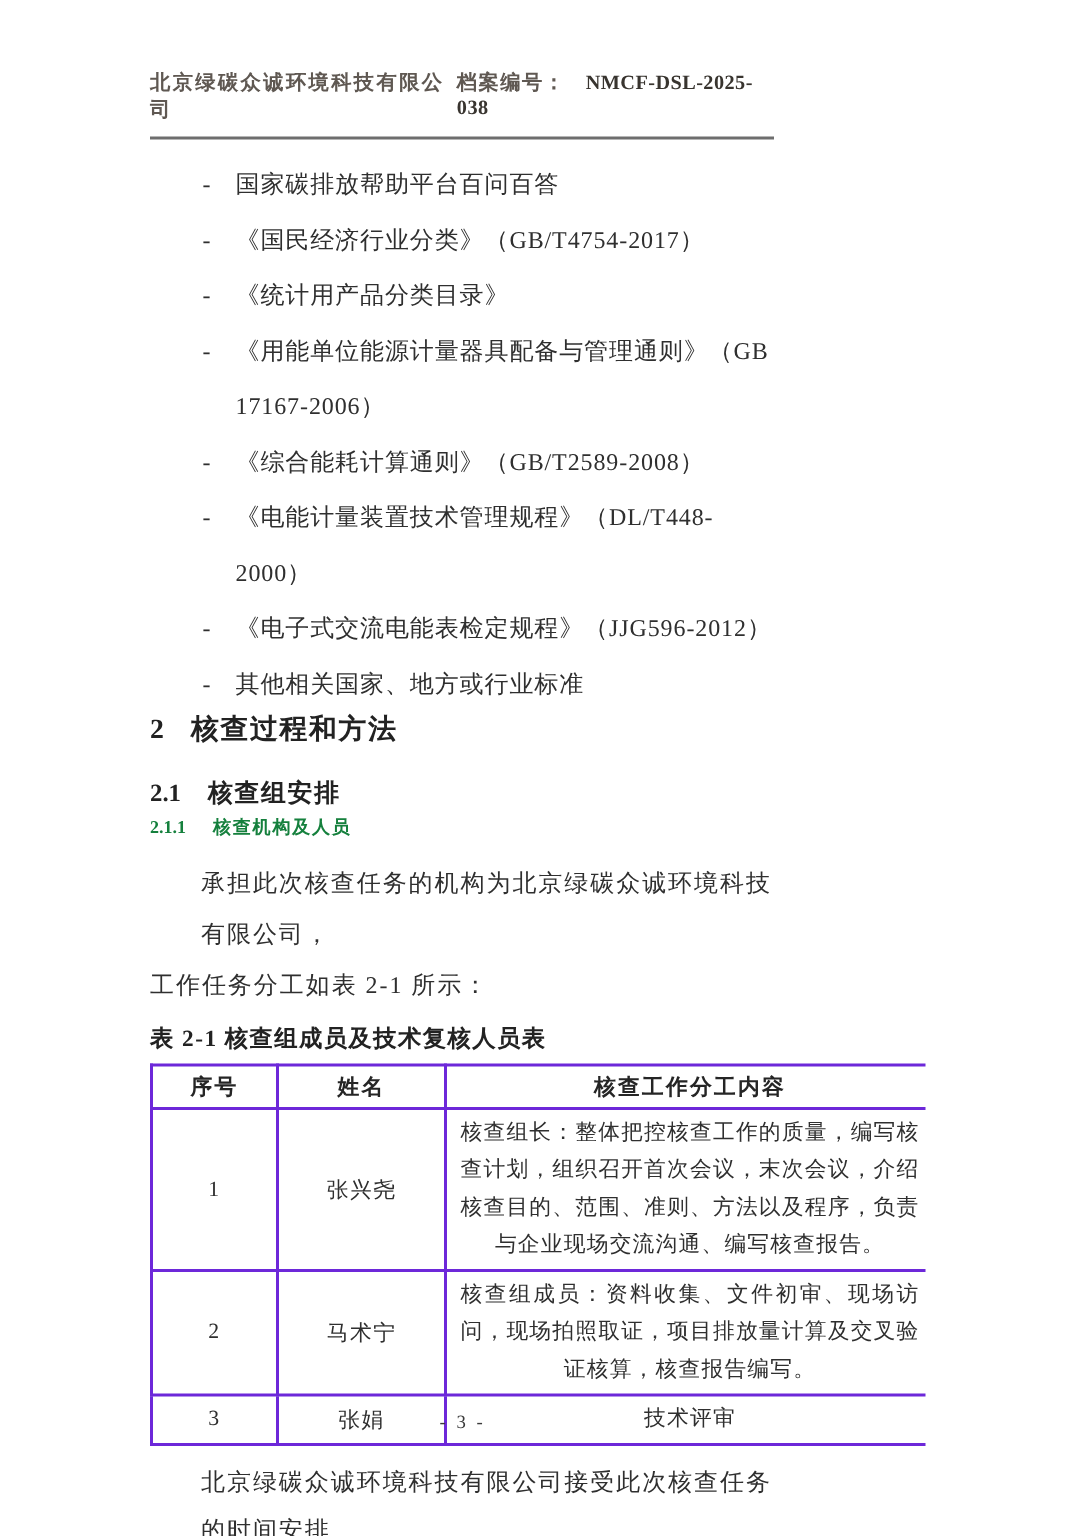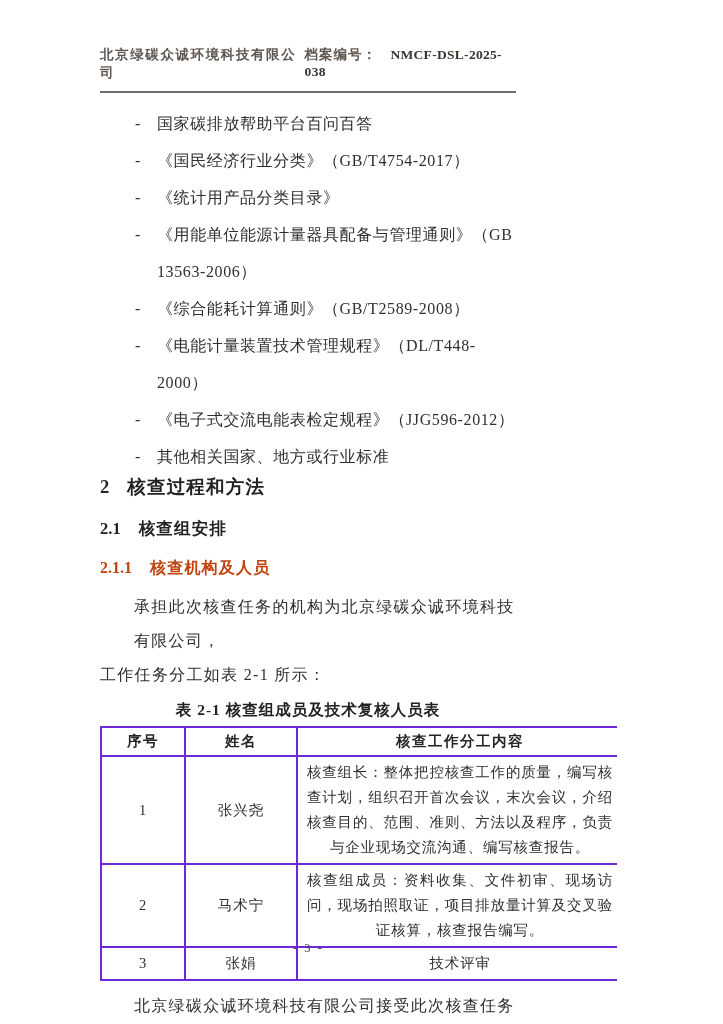--- a/index.html
+++ b/index.html
@@ -41,32 +41,32 @@
     line-height: 37px;
     font-size: 16px;
     letter-spacing: 0.6px;
     color: #2f2f2f;
     padding-left: 35px;
   }
   .ref-item .dash { width: 22px; flex: 0 0 22px; color: #2f2f2f; }
   
   .h-l1 { margin-top: 0; font-size: 18.5px; font-weight: 700; color: #222222; letter-spacing: 1.2px; line-height: 24px; }
   .h-l2 { margin-top: 19px; font-size: 16.5px; font-weight: 700; color: #222222; letter-spacing: 1.2px; line-height: 22px; }
-  .h-l3 { margin-top: 17px; font-size: 16px; font-weight: 700; color: #c2410c; letter-spacing: 1.2px; line-height: 22px; }
+  .h-l3 { font-size: 12px; font-weight: 700; color: #15803d; letter-spacing: 1.2px; line-height: 22px; }
   .h-num { margin-right: 18px; letter-spacing: 0; }
   
   .para { margin-top: 11px; }
   .para .line { font-size: 16px; line-height: 34px; letter-spacing: 1.3px; color: #2f2f2f; }
   .para .indent { padding-left: 34px; }
   .para2 .line { line-height: 32px; }
   .para2 { margin-top: 9px; }
   
   .tbl-caption {
     margin-top: 7px;
-    text-align: center;
+    text-align: left;
     font-size: 15.5px;
     font-weight: 700;
     letter-spacing: 1px;
     color: #222222;
     line-height: 21px;
   }
   table.team {
     margin-top: 6px;
     border-collapse: collapse;
     table-layout: fixed;
@@ -131,21 +131,21 @@
       <div class="ref-item">
         <span class="dash">-</span>
         <span>《国民经济行业分类》（GB/T4754-2017）</span>
       </div>
       <div class="ref-item">
         <span class="dash">-</span>
         <span>《统计用产品分类目录》</span>
       </div>
       <div class="ref-item">
         <span class="dash">-</span>
-        <span>《用能单位能源计量器具配备与管理通则》（GB 13563-2006）</span>
+        <span>《用能单位能源计量器具配备与管理通则》（GB 17167-2006）</span>
       </div>
       <div class="ref-item">
         <span class="dash">-</span>
         <span>《综合能耗计算通则》（GB/T2589-2008）</span>
       </div>
       <div class="ref-item">
         <span class="dash">-</span>
         <span>《电能计量装置技术管理规程》（DL/T448-2000）</span>
       </div>
       <div class="ref-item">

